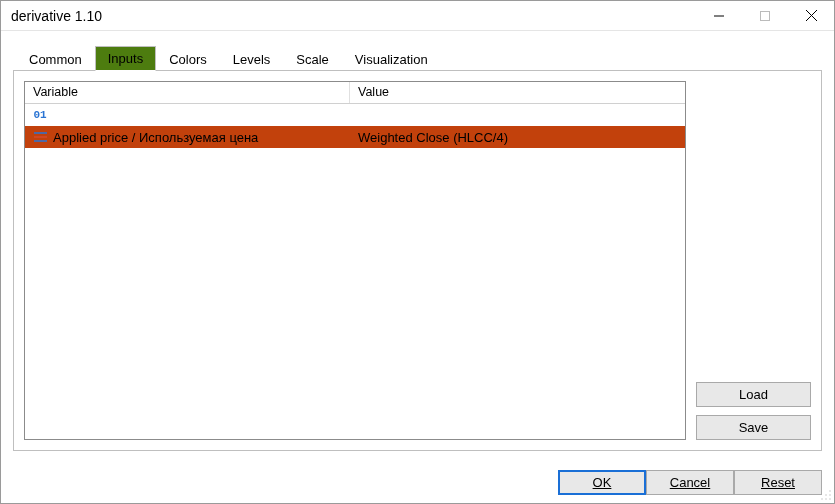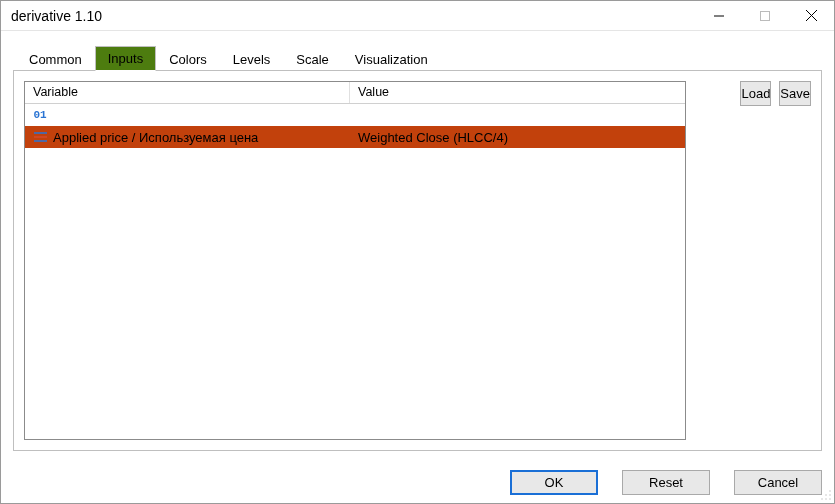--- a/index.html
+++ b/index.html
@@ -134,42 +134,43 @@
   }
   .icon-num {
     color: #2a74d3;
     font-family: "Courier New", monospace;
     font-size: 11px;
   }
   .icon-enum svg { display:block; }
   .side-buttons {
     width: 115px;
     display: flex;
-    flex-direction: row;
+    flex-direction: column;
     justify-content: flex-end;
     gap: 8px;
     padding-bottom: 0;
   }
   .btn {
     height: 25px;
     border: 1px solid #a9a9a9;
     background: #e8e8e8;
     font-size: 13px;
     display: flex;
     align-items: center;
     justify-content: center;
     cursor: default;
   }
   .bottom-bar {
     height: 42px;
     display: flex;
     align-items: center;
     justify-content: flex-end;
-    gap: 24px;
+    gap: 0;
     padding: 0 12px;
+    text-decoration: underline;
   }
   .bottom-bar .btn { width: 88px; }
   .btn.primary { border: 2px solid #1a6fd6; background: #e8e8e8; }
   .grip {
     position: absolute;
     right: 3px;
     bottom: 3px;
     width: 12px;
     height: 12px;
     opacity: 0.35;
@@ -253,22 +254,22 @@
         <div class="btn">Load</div>
         <div class="btn">Save</div>
       </div>
 
     </div>
 
   </div>
 
   <div class="bottom-bar">
     <div class="btn primary">OK</div>
+    <div class="btn">Cancel</div>
     <div class="btn">Reset</div>
-    <div class="btn">Cancel</div>
   </div>
 
 </div>
 <svg class="grip">
   <circle cx="10" cy="2" r="0.8" fill="#666"></circle>
   <circle cx="6" cy="6" r="0.8" fill="#666"></circle>
       <circle cx="10" cy="6" r="0.8" fill="#666"></circle>
   <circle cx="2" cy="10" r="0.8" fill="#666"></circle>
       <circle cx="6" cy="10" r="0.8" fill="#666"></circle>
       <circle cx="10" cy="10" r="0.8" fill="#666"></circle>

